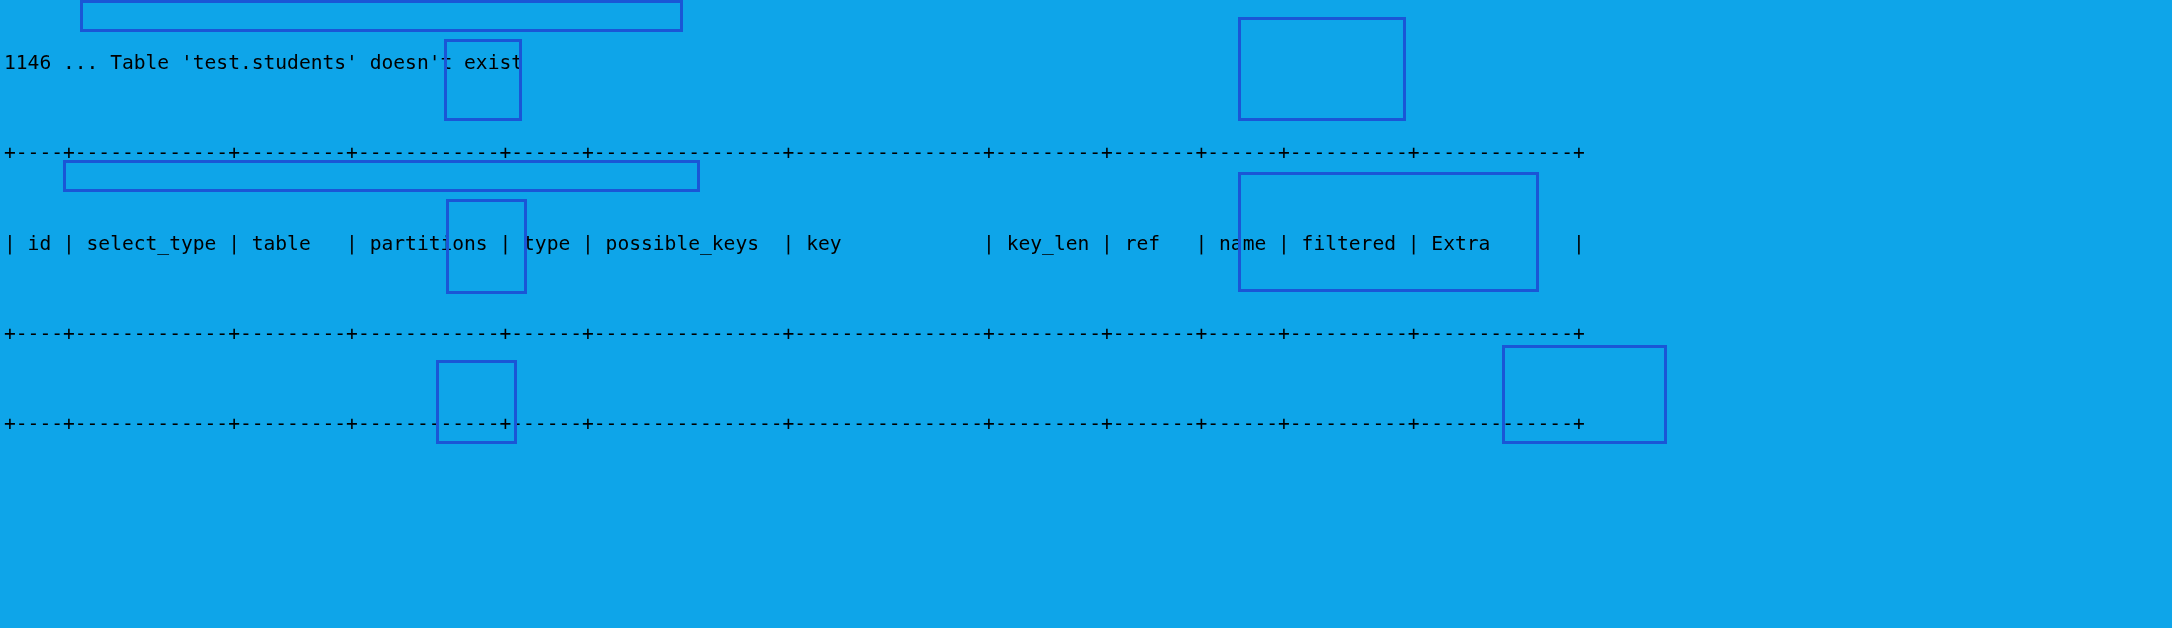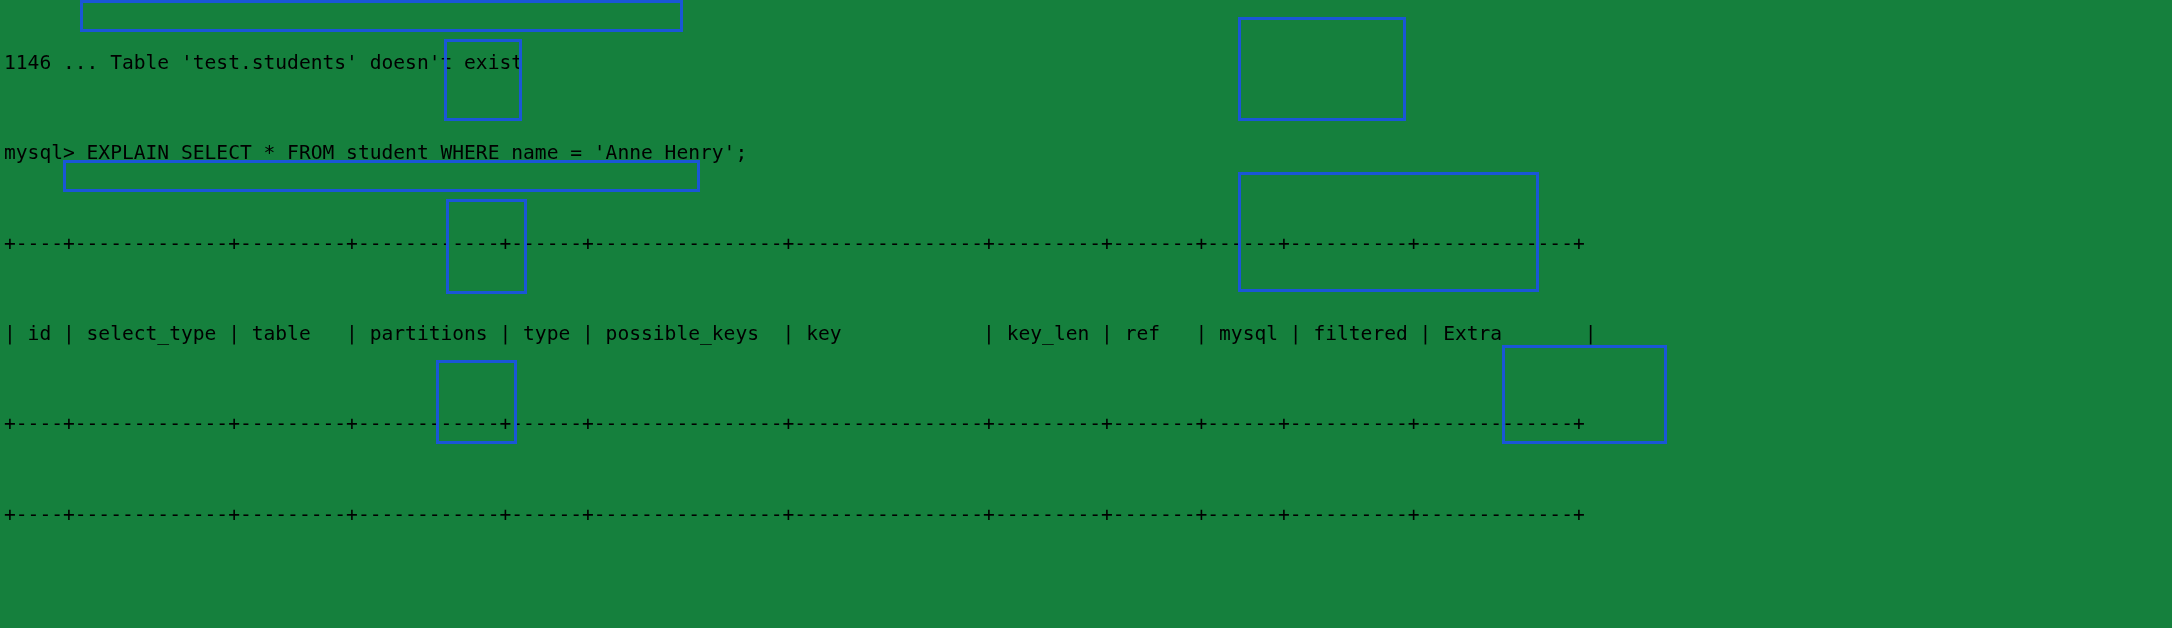--- a/index.html
+++ b/index.html
@@ -11,21 +11,21 @@
     width: 2172px;
     height: 628px;
     overflow: hidden;
     font-family: "DejaVu Sans Mono", "Liberation Mono", monospace;
   }
 
   #terminal {
     position: relative;
     width: 2172px;
     height: 628px;
-    background: #15803d;
+    background: #0ea5e9;
     color: #000000;
     font-family: "DejaVu Sans Mono", "Liberation Mono", monospace;
     font-size: 19.6px;
     line-height: 30.1px;
     letter-spacing: 0px;
     white-space: pre;
     box-sizing: border-box;
   }
 
   
@@ -55,23 +55,22 @@
     background: transparent;
   }
 </style>
 </head>
 <body>
 
 <div id="terminal">
 
   <div id="console">
     <div class="line">1146 ... Table 'test.students' doesn't exist</div>
-    <div class="line">mysql&gt; EXPLAIN SELECT * FROM student WHERE name = 'Anne Henry';</div>
     <div class="line">+----+-------------+---------+------------+------+----------------+----------------+---------+-------+------+----------+-------------+</div>
-    <div class="line">| id | select_type | table   | partitions | type | possible_keys  | key            | key_len | ref   | mysql | filtered | Extra       |</div>
+    <div class="line">| id | select_type | table   | partitions | type | possible_keys  | key            | key_len | ref   | name | filtered | Extra       |</div>
     <div class="line">+----+-------------+---------+------------+------+----------------+----------------+---------+-------+------+----------+-------------+</div>
     <div class="line">+----+-------------+---------+------------+------+----------------+----------------+---------+-------+------+----------+-------------+</div>
     
     
     
     
     
     
     
     

